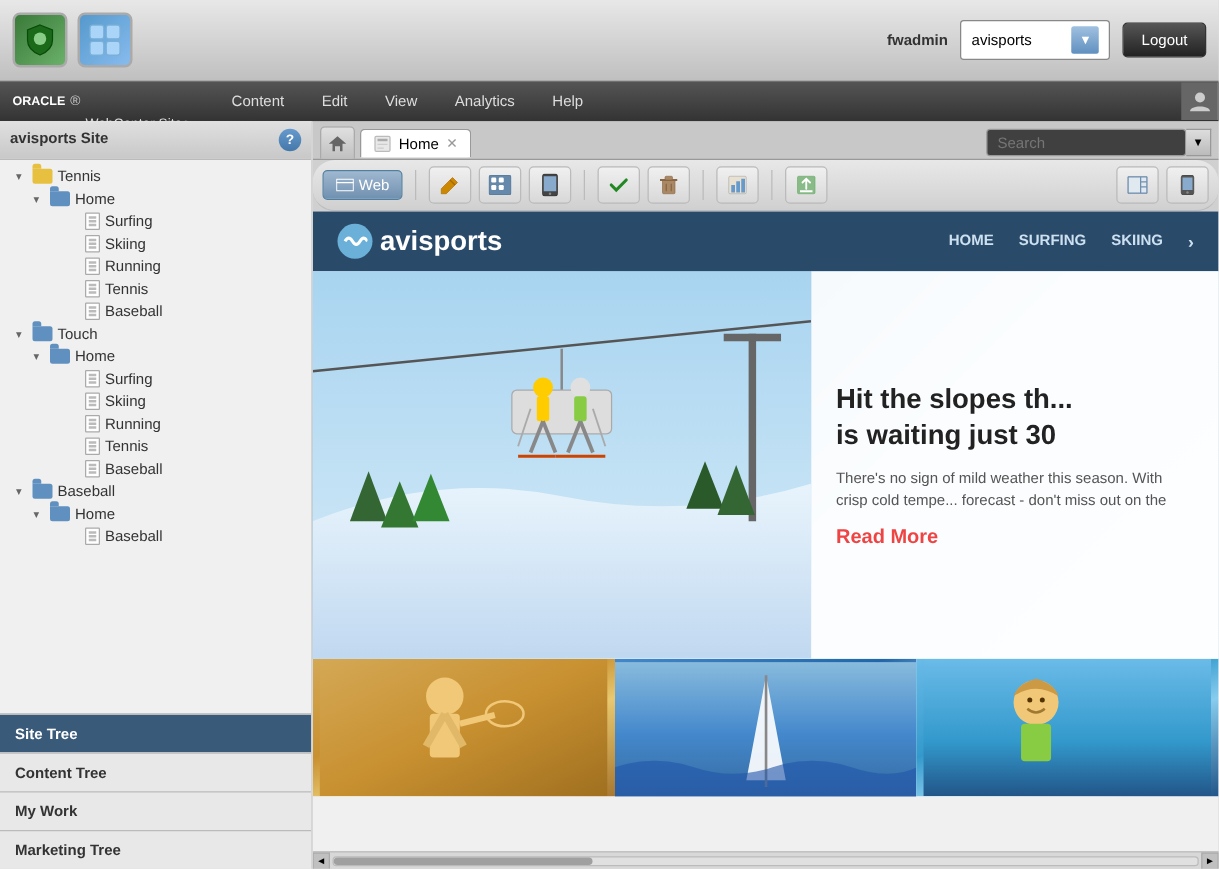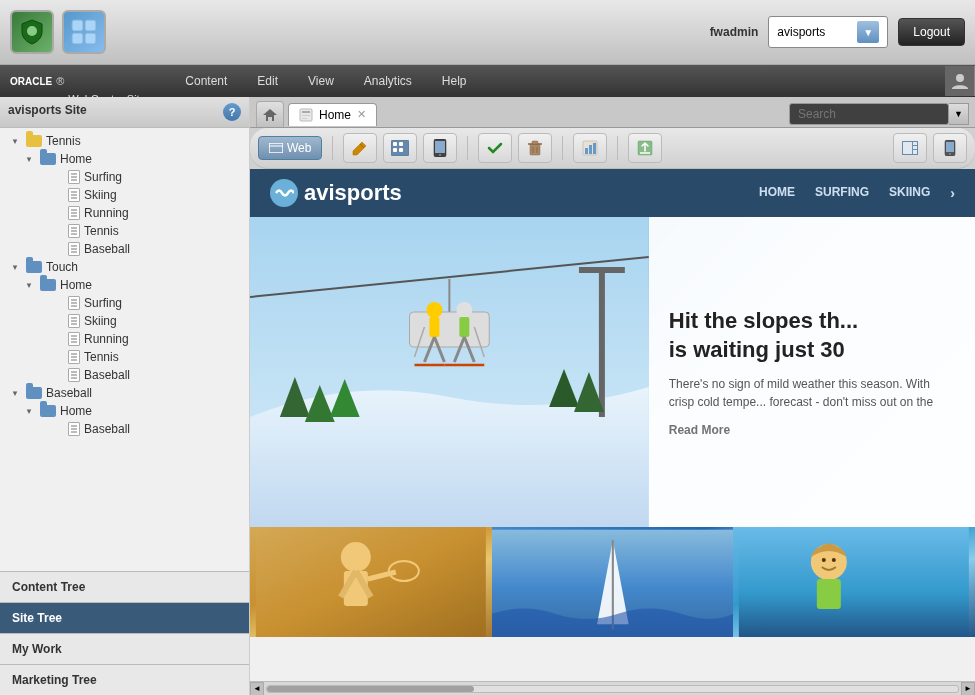--- a/index.html
+++ b/index.html
@@ -334,22 +334,22 @@
       line-height: 1.3;
       margin-bottom: 10px;
     }
     .hero-desc {
       font-size: 12px;
       color: #555;
       line-height: 1.5;
       margin-bottom: 12px;
     }
     .read-more-link {
-      color: #737373;
-      font-size: 12px;
+      color: #ef4444;
+      font-size: 16px;
       font-weight: bold;
       cursor: pointer;
       text-decoration: none;
     }
 
     
     .thumb-row {
       display: flex;
       gap: 0;
       height: 110px;
@@ -594,22 +594,22 @@
         <span class="label">Home</span>
       </div>
       <div class="tree-item indent4">
         <span class="expander"></span>
         <div class="page-white" style="margin:0 4px;"></div>
         <span class="label">Baseball</span>
       </div>
     </div>
 
     <div id="sidebar-bottom">
+      <div class="sidebar-tab active">Site Tree</div>
       <div class="sidebar-tab">Content Tree</div>
-      <div class="sidebar-tab active">Site Tree</div>
       <div class="sidebar-tab">My Work</div>
       <div class="sidebar-tab">Marketing Tree</div>
     </div>
   </div>
 
   <div id="content-area">
 
     <div id="tab-bar">
       <div class="home-tab-btn">
         <svg width="16" height="14" viewBox="0 0 16 14">

